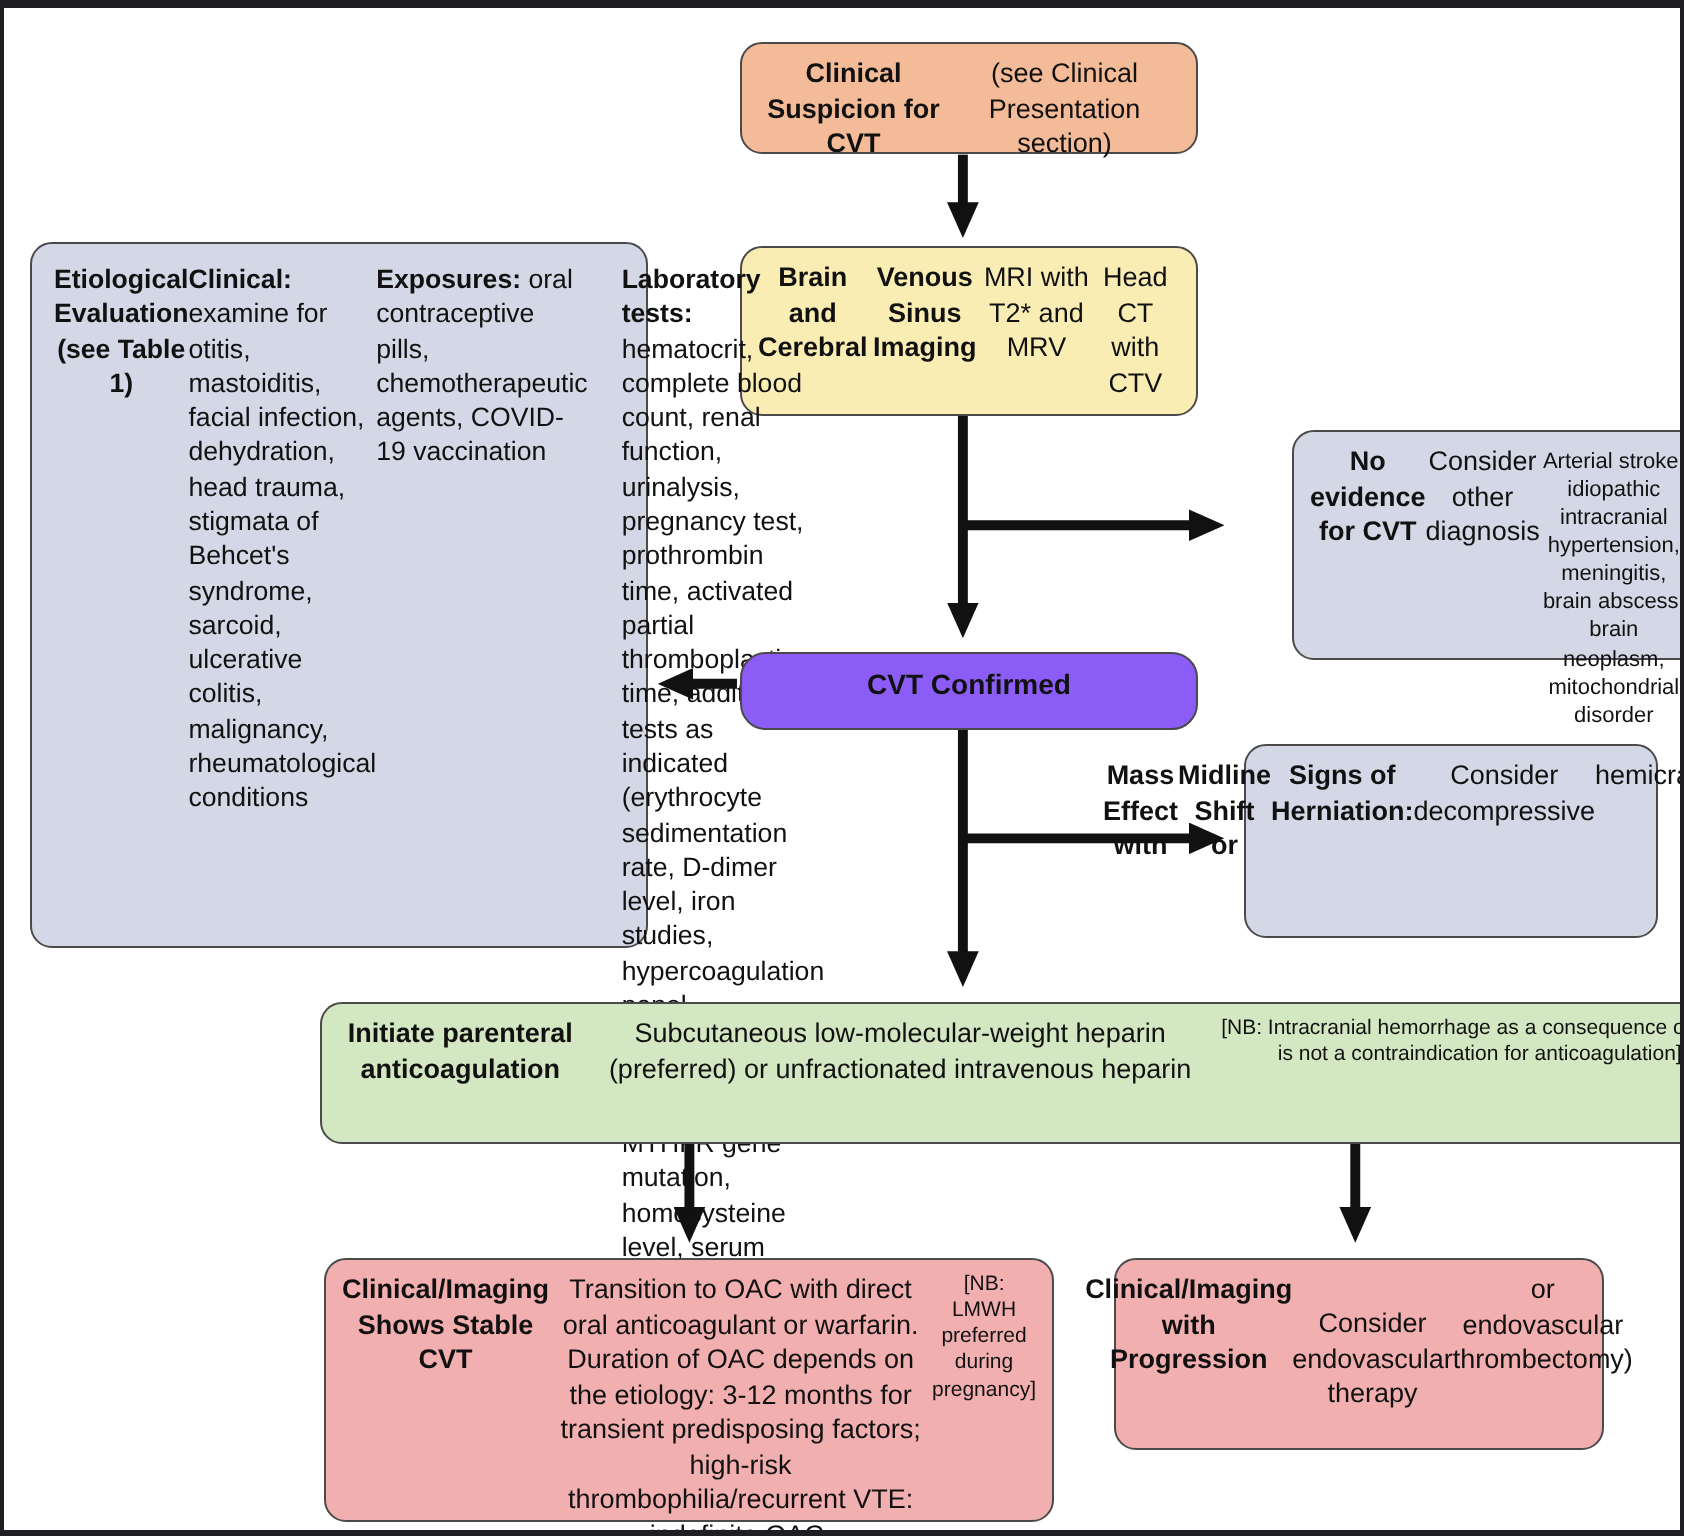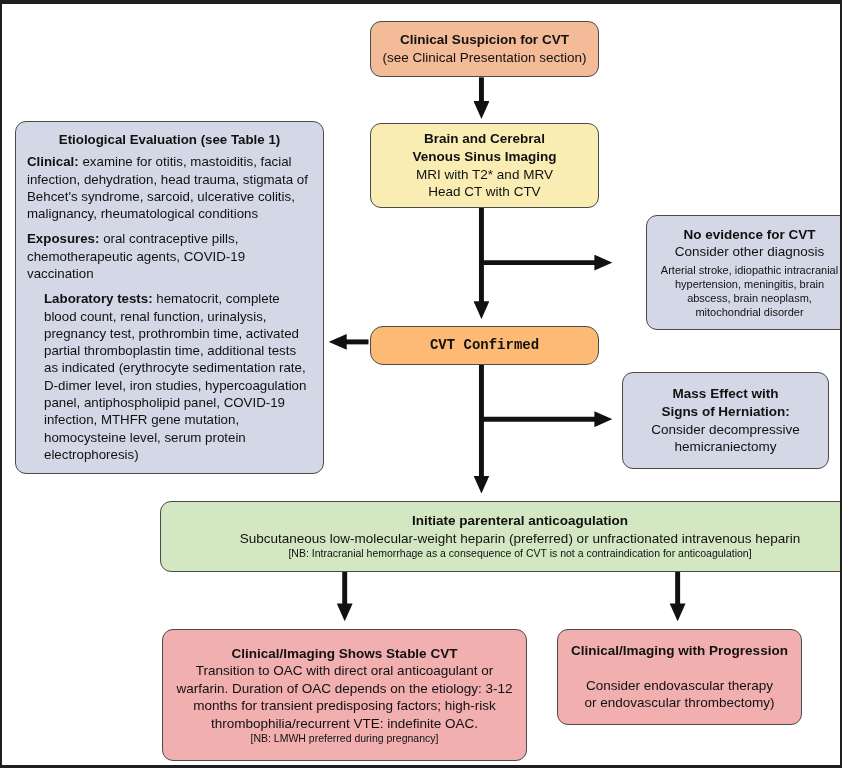--- a/index.html
+++ b/index.html
@@ -25,34 +25,33 @@
     pointer-events: none;
   }
   .node {
     position: absolute;
     box-sizing: border-box;
     border: 1.5px solid #4a4a4a;
     border-radius: 11px;
     color: #111111;
     text-align: center;
     display: flex;
-    flex-direction: column;
     justify-content: center;
     font-size: 13.5px;
     line-height: 1.3;
     padding: 6px 8px;
   }
   .bold { font-weight: bold; }
   .small { font-size: 10.5px; line-height: 1.25; }
   .detail { font-size: 11px; line-height: 1.28; margin-top: 2px; }
 
   .salmon   { background: #f4bb98; }
   .yellow   { background: #faedb4; }
   .lavender { background: #d4d8e6; }
-  .blue     { background: #fdba74; font-family: Liberation Mono, monospace; }
+  .blue     { background: #8b5cf6; }
   .green    { background: #d3e8c2; }
   .pink     { background: #f2afaf; }
 
   #node-clinical-suspicion { left: 368px; top: 17px;  width: 229px; height: 56px; }
   #node-imaging            { left: 368px; top: 119px; width: 229px; height: 85px; }
   #node-etiological        { left: 13px;  top: 117px; width: 309px; height: 353px;
                              text-align: left; justify-content: flex-start;
                              padding: 9px 11px; font-size: 13.3px; }
   #node-no-evidence        { left: 644px; top: 211px; width: 207px; height: 115px; }
   #node-cvt-confirmed      { left: 368px; top: 322px; width: 229px; height: 39px;
@@ -113,20 +112,21 @@
     <div>Consider other diagnosis</div>
     <div class="detail">Arterial stroke, idiopathic intracranial hypertension, meningitis, brain abscess, brain neoplasm, mitochondrial disorder</div>
   </div>
 
   <div class="node blue" id="node-cvt-confirmed">
     <div class="bold">CVT Confirmed</div>
   </div>
 
   <div class="node lavender" id="node-mass-effect">
     <div class="bold">Mass Effect with</div>
+    <div class="bold">Midline Shift or</div>
     <div class="bold">Signs of Herniation:</div>
     <div>Consider decompressive</div>
     <div>hemicraniectomy</div>
   </div>
 
   <div class="node green" id="node-anticoagulation">
     <div class="bold">Initiate parenteral anticoagulation</div>
     <div>Subcutaneous low-molecular-weight heparin (preferred) or unfractionated intravenous heparin</div>
     <div class="small">[NB: Intracranial hemorrhage as a consequence of CVT is not a contraindication for anticoagulation]</div>
   </div>

